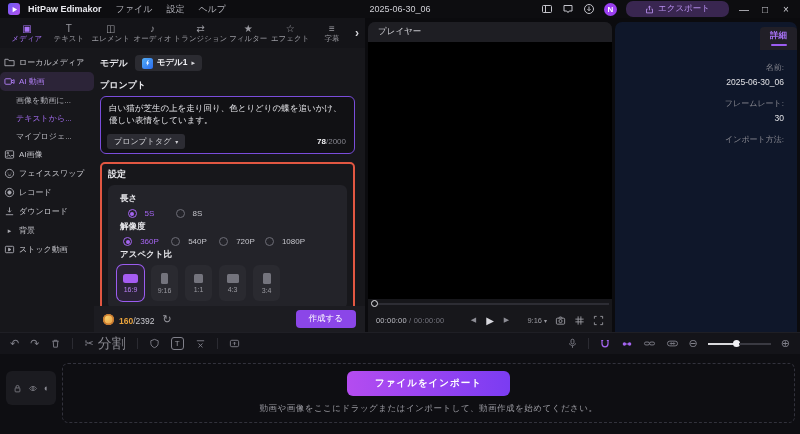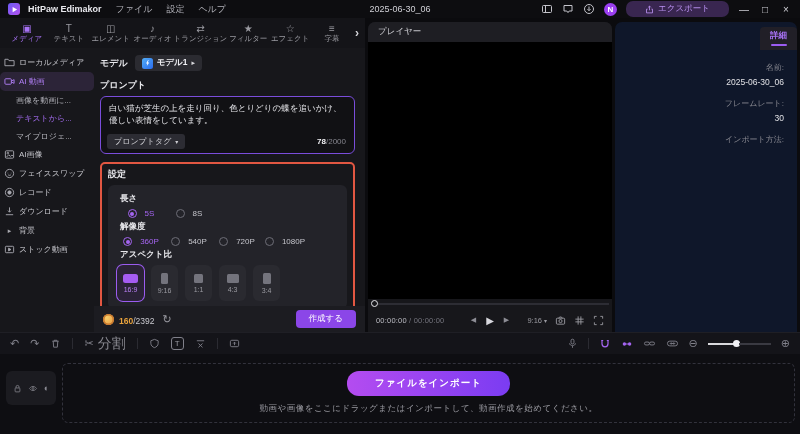--- a/index.html
+++ b/index.html
@@ -147,21 +147,21 @@
   .zs-rest { width:32px; height:2px; background:#3a3a42; }
 
   
   #timeline { position:absolute; left:0; top:354px; width:800px; height:80px; background:#0e0e12; }
   .track-ctrl { position:absolute; left:6px; top:17px; width:50px; height:34px; background:#1b1b20;
     border-radius:6px; display:flex; align-items:center; justify-content:center; gap:6px; color:#8a8a92; }
   .dropzone { position:absolute; left:62px; right:5px; top:9px; bottom:11px;
     border:1px dashed #32323c; border-radius:6px;
     display:flex; flex-direction:column; align-items:center; justify-content:center; gap:7px; }
   .import-btn { background:linear-gradient(90deg,#b44cf0,#7b3cf2); color:#fff; font-weight:bold;
-    font-size:9.5px; padding:6px 28px; border-radius:12px; letter-spacing:1px; }
+    font-size:9.5px; padding:6px 28px; border-radius:6px; letter-spacing:1px; }
   .drop-hint { font-size:8.5px; color:#9a9aa1; letter-spacing:.5px; }
 </style>
 </head>
 <body>
 
 <div id="titlebar">
   <span class="logo">
     <svg width="9" height="9" viewBox="0 0 12 12">
         <path d="M3.5 2.5l6 3.5-6 3.5z" fill="#fff"></path>
       </svg>

